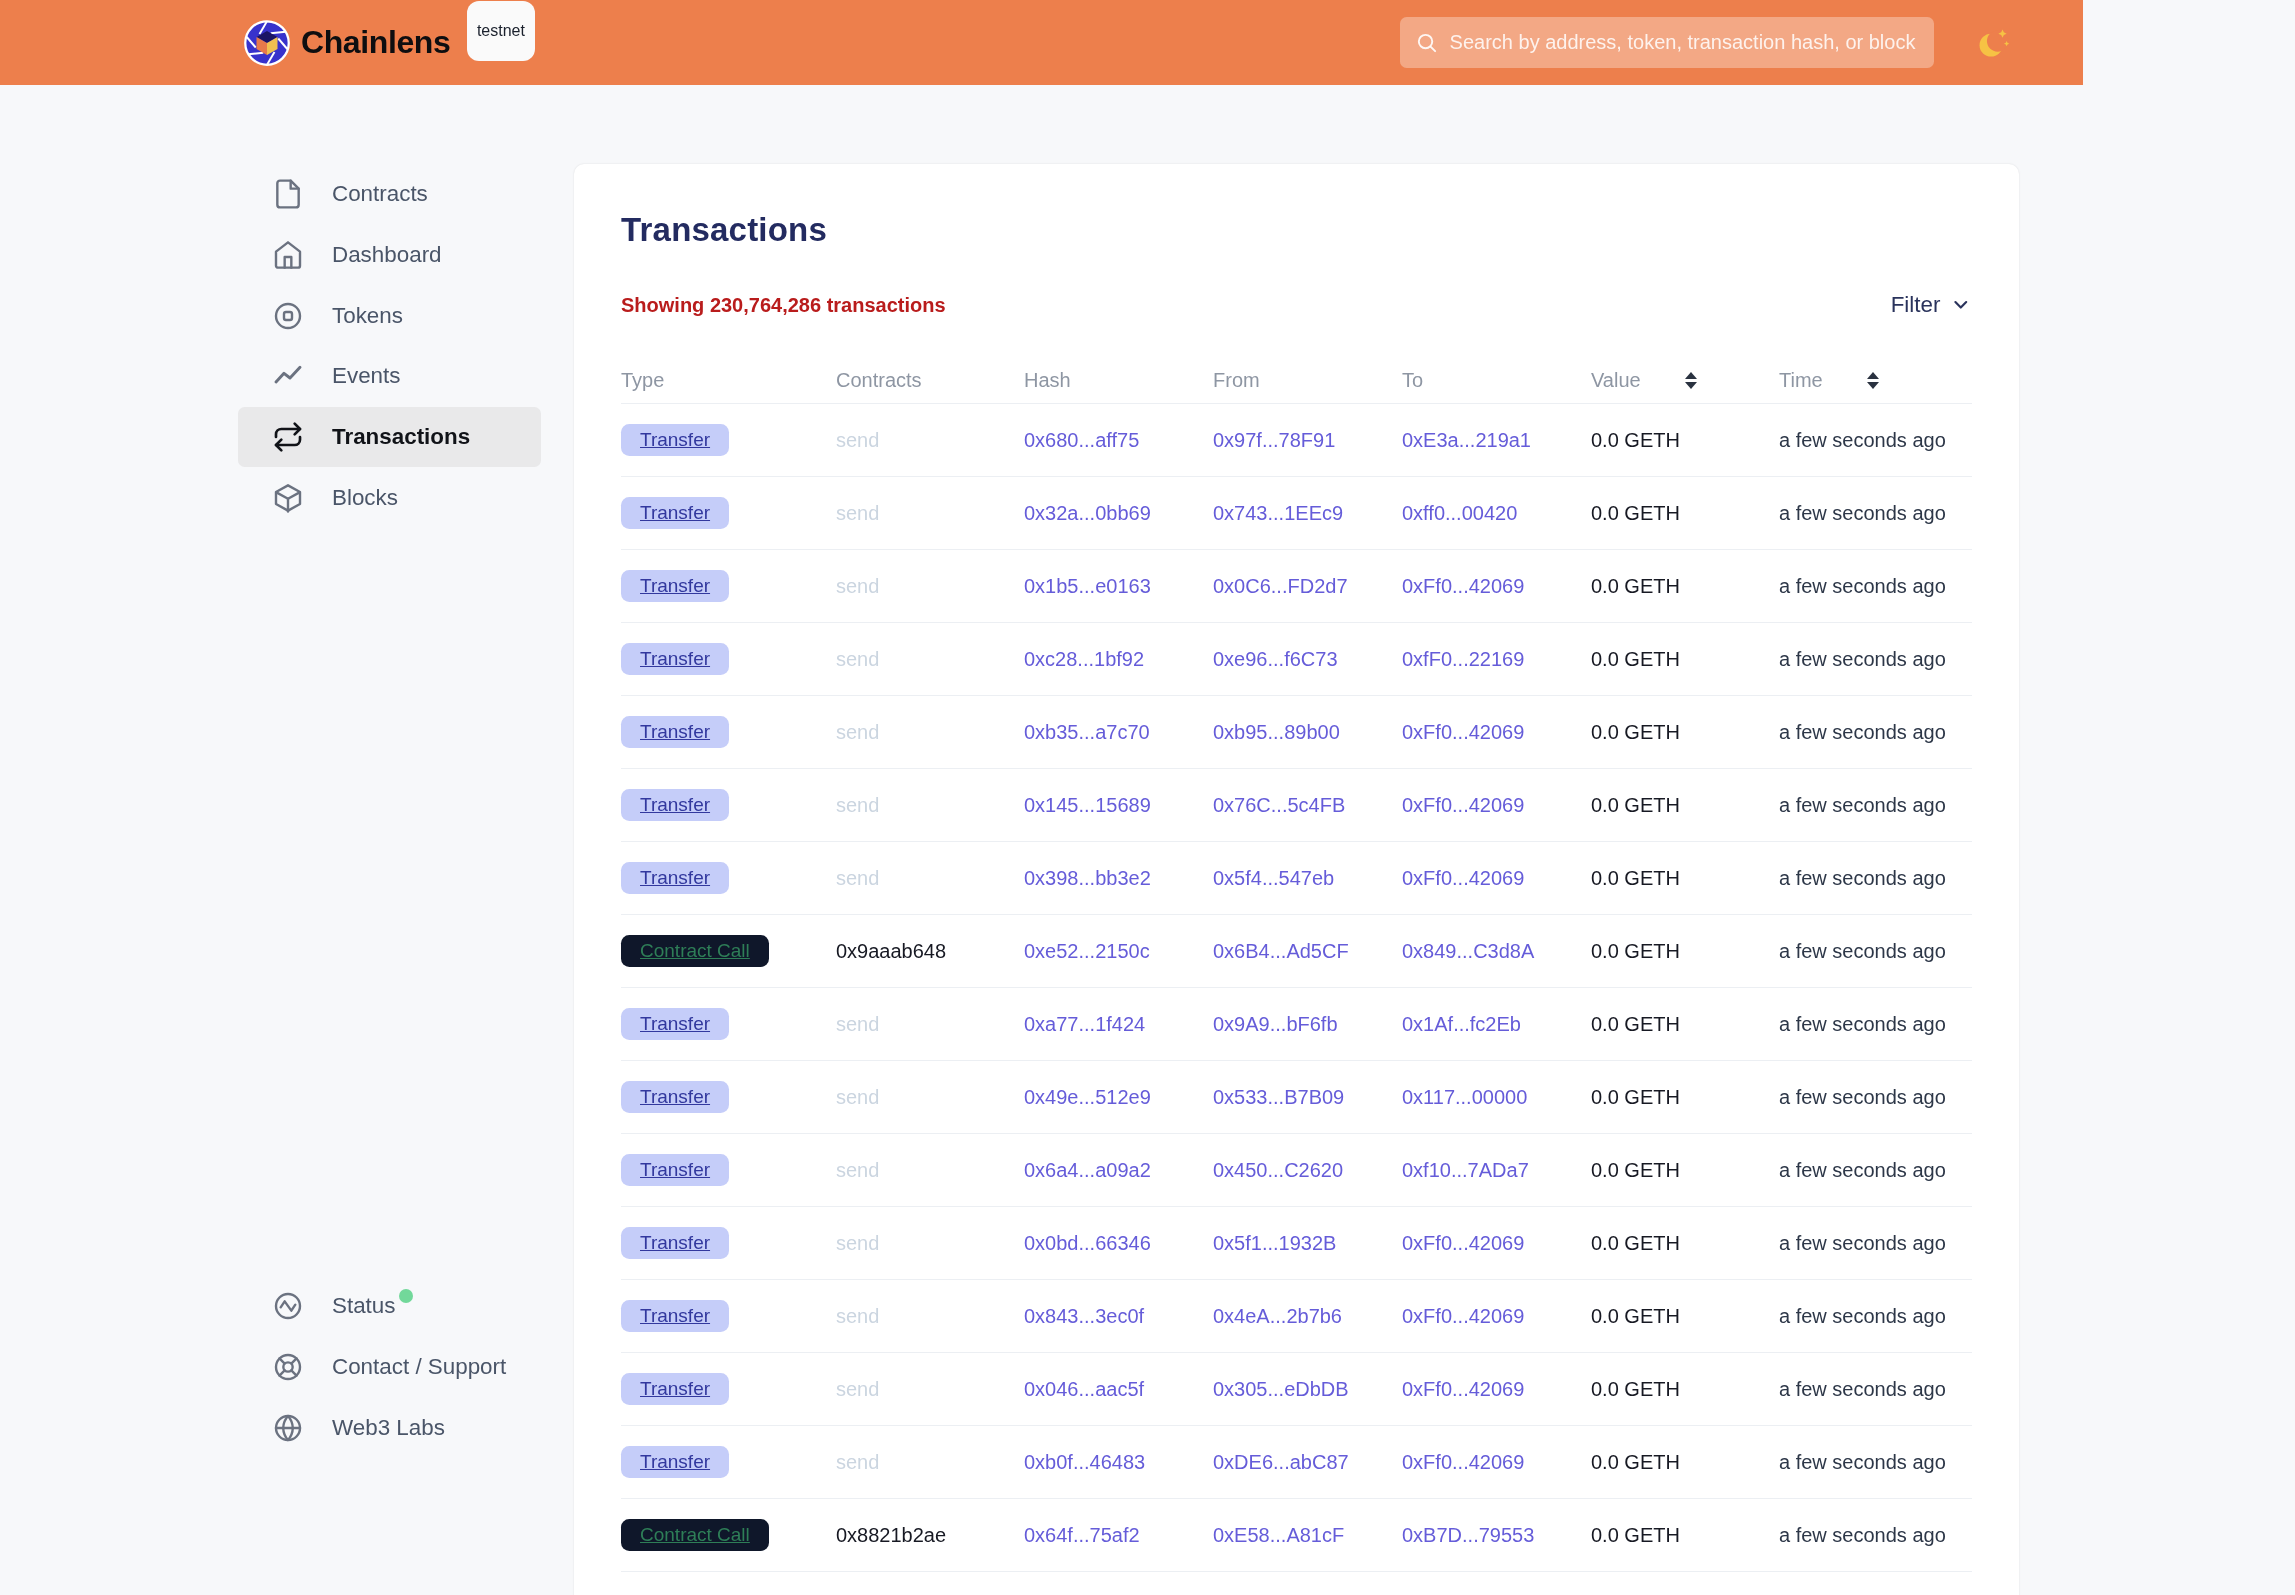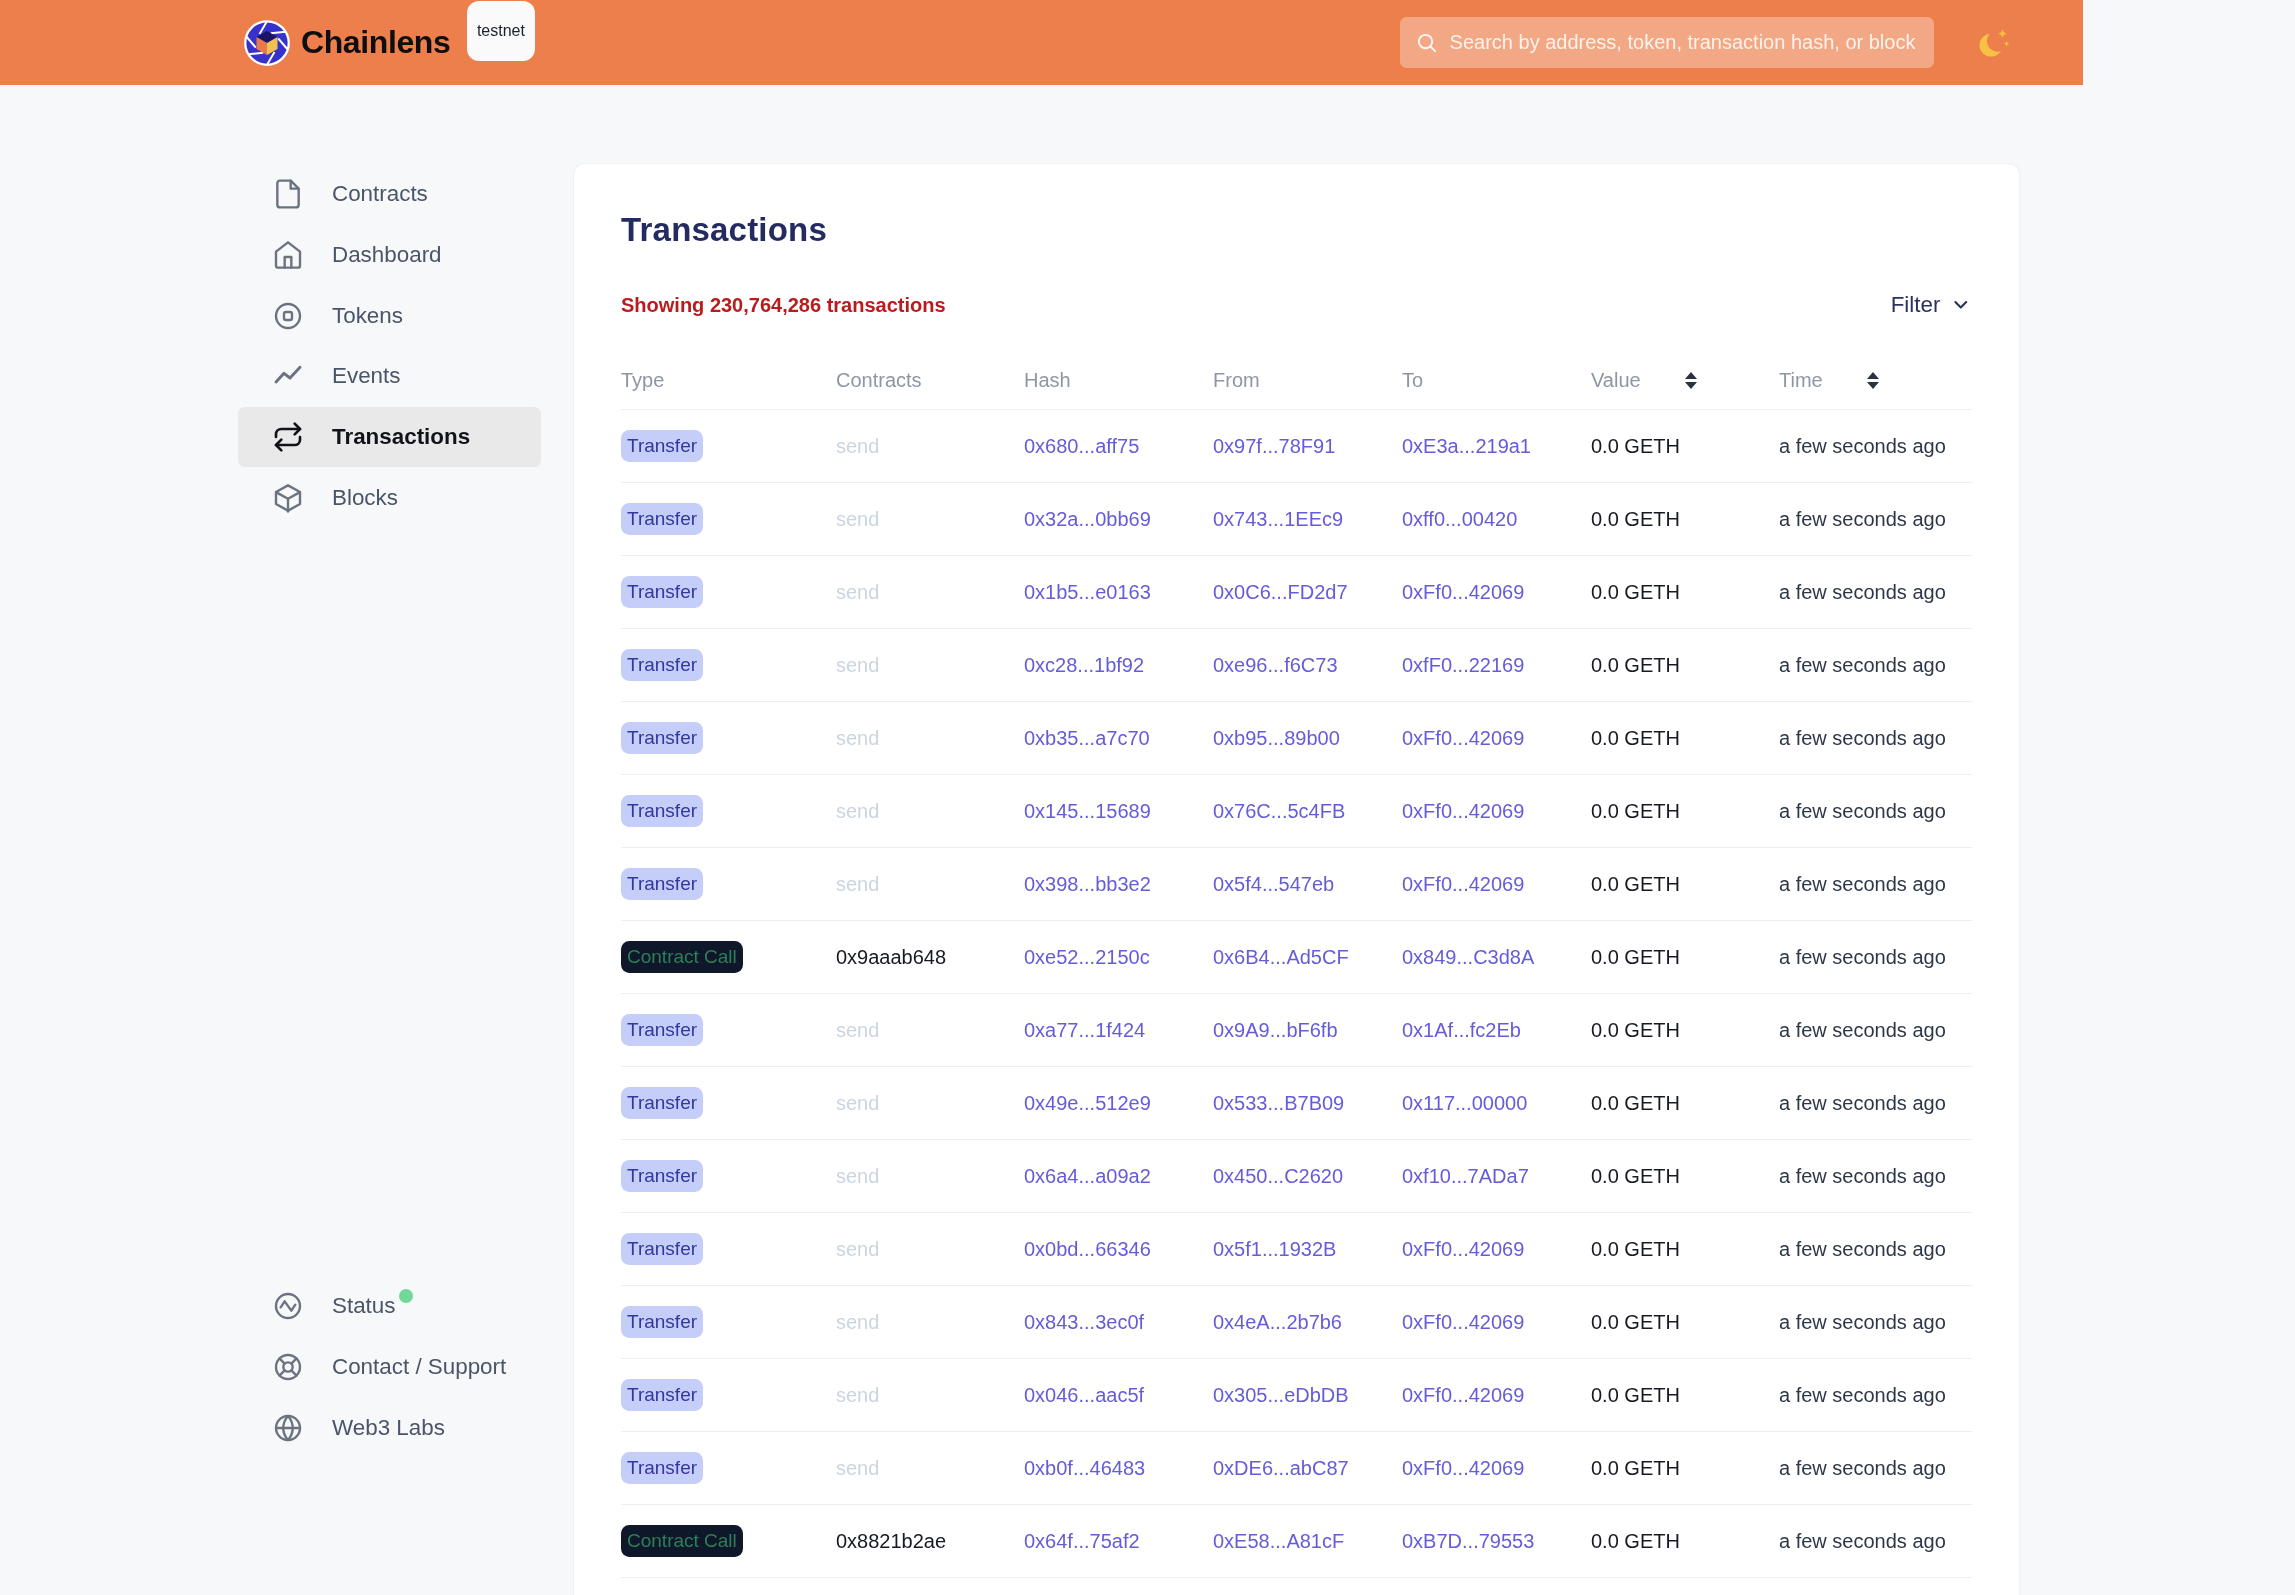--- a/index.html
+++ b/index.html
@@ -66,30 +66,30 @@
   .filter-button {
     display:flex; align-items:center; gap:10px; background:transparent; border:none; cursor:pointer;
     font-family:"Liberation Sans", sans-serif; font-size:22.4px; color:#2A335C;
   }
   
   .thead, .trow {
     display:grid;
     grid-template-columns:215px 188px 189px 189px 189px 188px 1fr;
     align-items:center;
   }
-  .thead { margin-top:51px; padding-bottom:17px; border-bottom:0.8px solid #ECEFF3; }
+  .thead { margin-top:51px; padding-bottom:11px; border-bottom:0.8px solid #ECEFF3; }
   .th { font-size:20px; color:#8E96A3; display:flex; align-items:center; gap:8.3px; }
   .th.sortable { cursor:pointer;gap:44px; }
   .sort-icon { display:inline-flex; flex-direction:column; gap:3.3px; }
   .sort-icon .tri-up { width:0; height:0; border-left:6.6px solid transparent; border-right:6.6px solid transparent; border-bottom:7.5px solid #2A3240; }
   .sort-icon .tri-down { width:0; height:0; border-left:6.6px solid transparent; border-right:6.6px solid transparent; border-top:7.5px solid #2A3240; }
   .trow { height:73px; border-bottom:0.8px solid #ECEFF3; }
   .cell { font-size:20px; color:#171923; }
   .badge {
-    display:inline-block; font-size:19px; padding:5px 6px; border-radius:8.3px; font-weight:400;
+    display:inline-block; font-size:19px; padding:5px 19px; border-radius:8.3px; font-weight:400;text-decoration:underline;
   }
   .badge.transfer { background:#C5CDF9; color:#32389E; }
   .badge.contract-call { background:#0f172a; color:#2E7E57; }
   .fn-cell { color:#171923; }
   .fn-cell.muted { color:#CBD5E0; }
   .hlink { color:#655CD9; text-decoration:none; cursor:pointer; }
   .time-cell { color:#2D3748; }
 </style>
 </head>
 <body>

